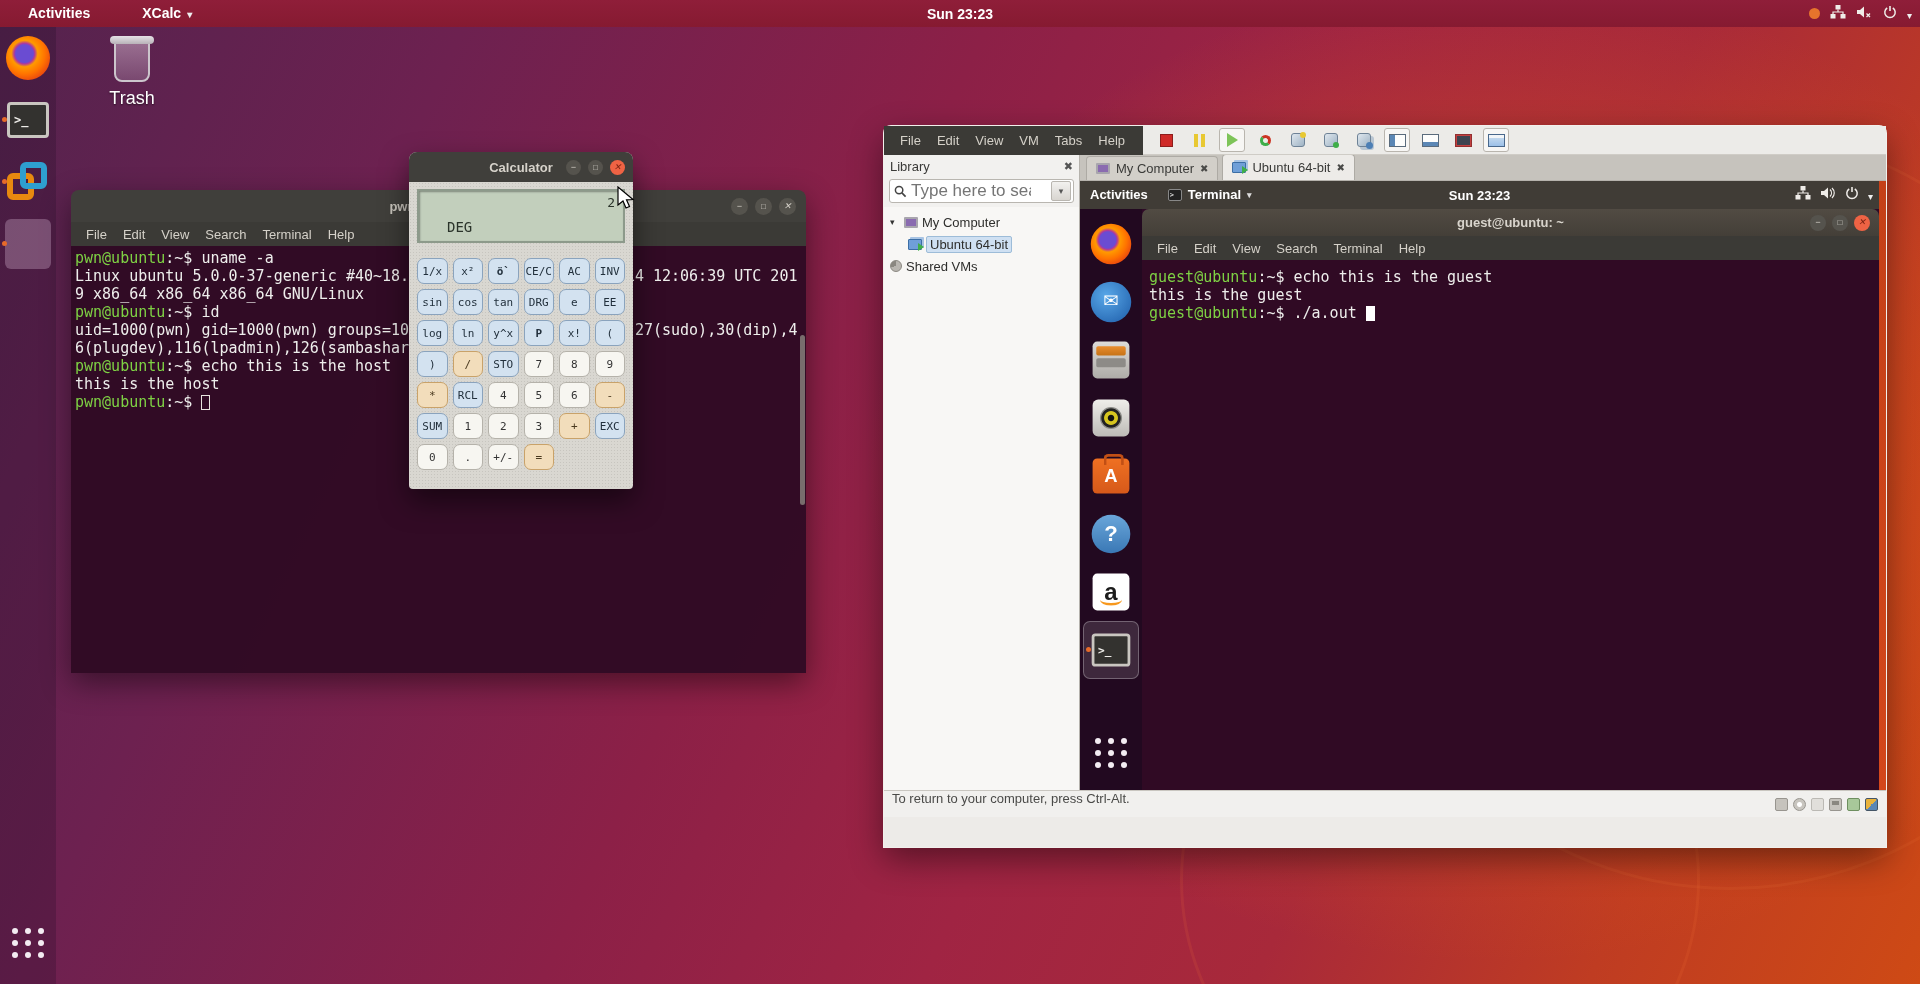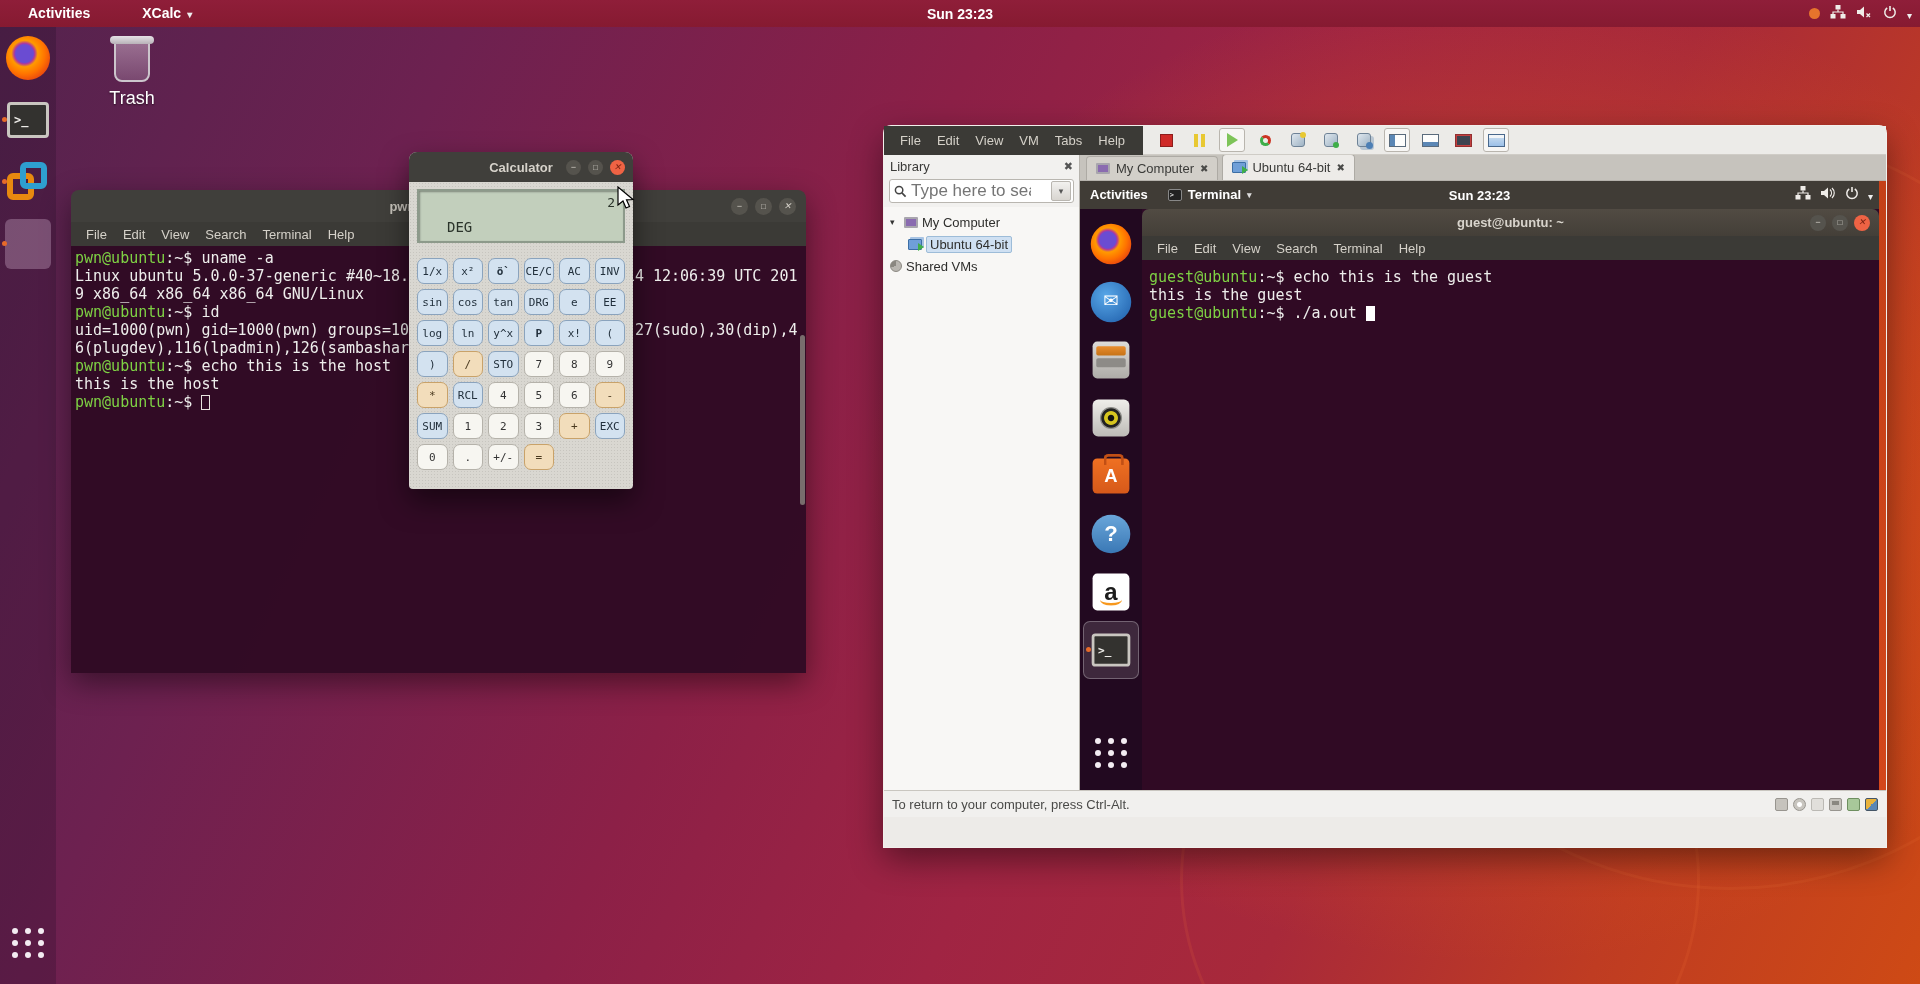--- a/index.html
+++ b/index.html
@@ -165,21 +165,21 @@
   .gdock .ditem .z{transform:scale(.92)}
   .gdock .show-apps{position:absolute;bottom:8px}
   .gterm{position:absolute;left:62px;top:28px;right:7px;bottom:0;border-radius:7px 7px 0 0;z-index:3}
   .gterm .th{height:27px;background:linear-gradient(#514b43,#443f38);border-radius:7px 7px 0 0;position:relative;display:flex;align-items:center}
   .gterm .tt{position:absolute;left:0;right:0;text-align:center;color:#d8d4cc;font-size:13px;font-weight:bold}
   .gterm .wbtns{position:absolute;right:9px;gap:6px}
   .gterm .wb{width:16px;height:16px;line-height:15px}
   .gterm .tmenu{border-radius:0}
   .gterm .tbody{height:calc(100% - 49px);background:#300a24;padding:8px 0 0 7px}
 
-  .vstatus{height:27px;background:#f1f0ee;border-top:1px solid #c9c6c0;display:flex;align-items:center;padding:0 8px;font-size:13px;color:#4a4a48}
+  .vstatus{height:27px;background:#f1f0ee;border-top:1px solid #c9c6c0;display:flex;padding:0 8px;font-size:13px;color:#4a4a48}
   .vdev{margin-left:auto;display:flex;align-items:center}
   .dv{width:13px;height:13px;display:inline-block;margin-left:5px;background:#c6c3bd;border:1px solid #98958f;border-radius:2px;position:relative}
   .dv.cd{border-radius:50%;background:radial-gradient(circle,#fff 0 2px,#c8c5bf 3px)}
   .dv.sound{background:#d8d5d0;opacity:.6}
   .dv.printer::after{content:"";position:absolute;left:2px;top:2px;right:2px;height:4px;background:#8a8780}
   .dv.usb{background:#a8c89a;border-color:#6e8f60}
   .dv.display{background:linear-gradient(135deg,#e8b23c 0 50%,#5b87b5 50%);border-color:#456}
 
   
   .mcursor{position:absolute;left:616px;top:186px;z-index:60;pointer-events:none}

